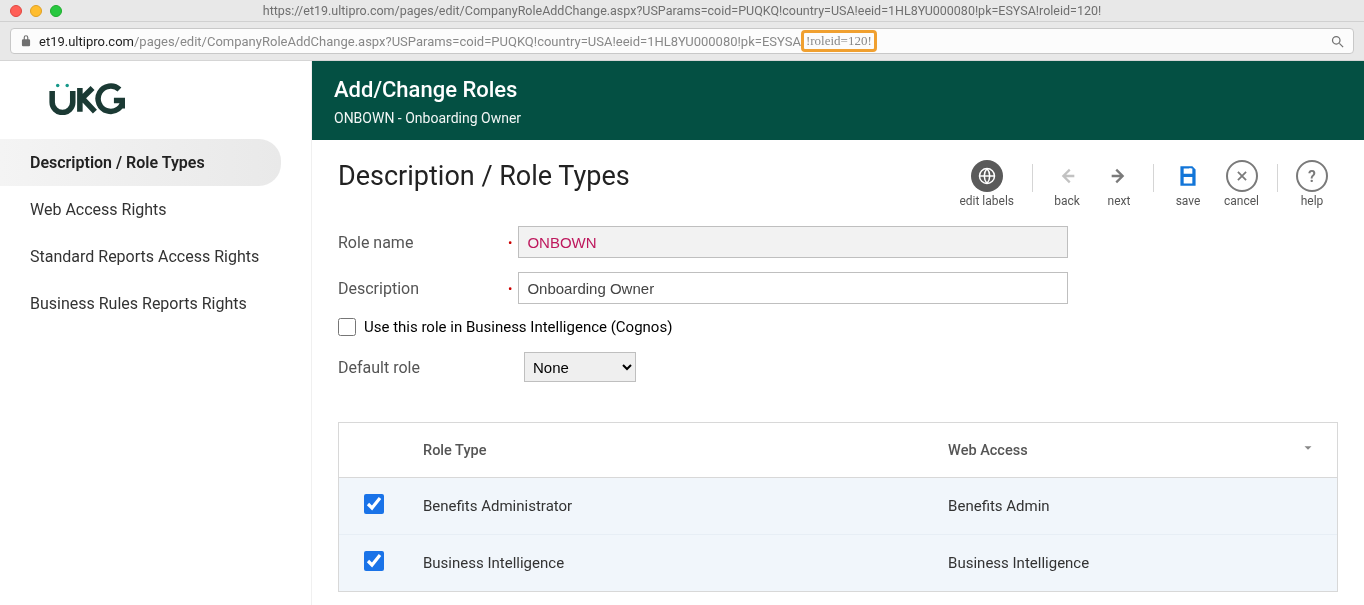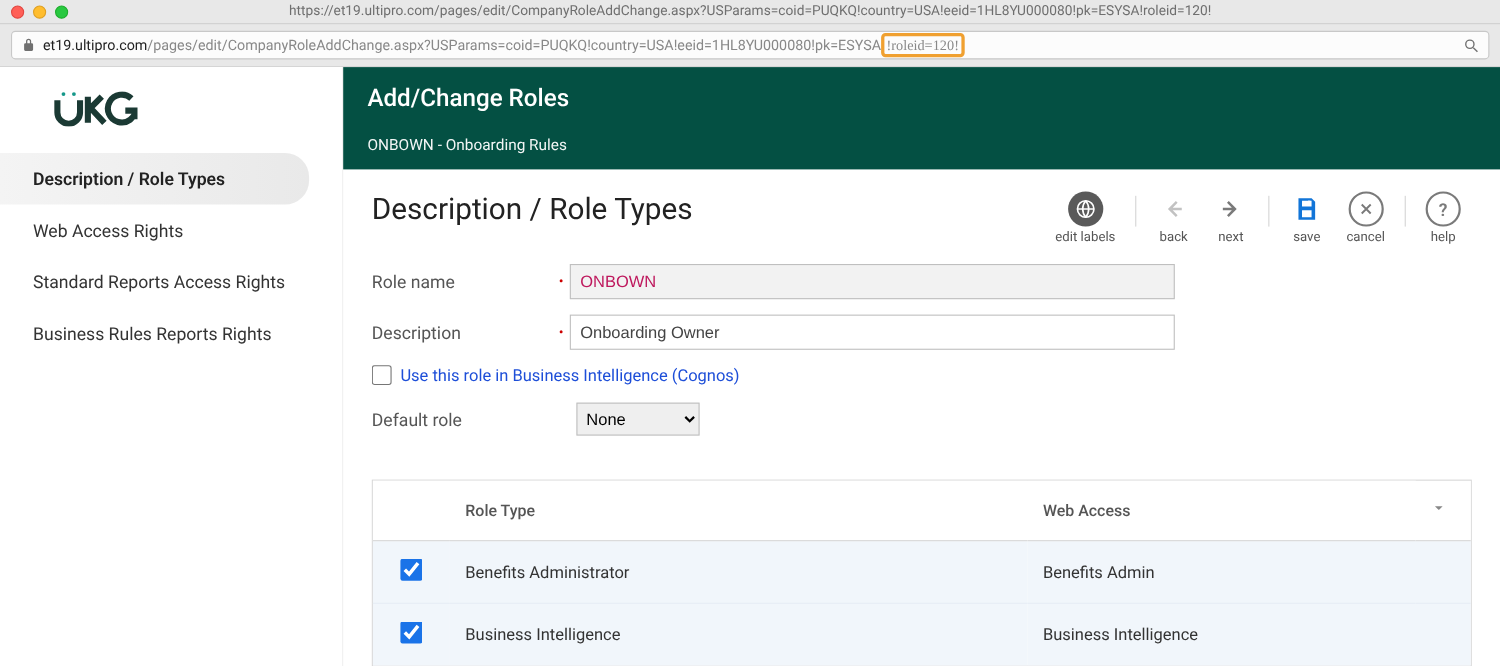--- a/index.html
+++ b/index.html
@@ -20,40 +20,40 @@
   .highlight-box { border: 3px solid #f0a030; border-radius: 4px; padding: 0 2px; color: #888; font-family: Liberation Serif, serif; }
   .reader-icon { position: absolute; right: 8px; width: 15px; height: 15px; fill: #707070; }
   .app { display: flex; }
   .sidebar { width: 312px; background: #fff; border-right: 1px solid #f0f0f0; }
   .logo { padding: 22px 30px 20px; }
   .logo svg { height: 32px; }
   .nav-item { padding: 14px 30px; font-size: 16px; color: #333; cursor: pointer; }
   .nav-item.active { background: linear-gradient(to right, #f4f4f4, #e9e9e9); font-weight: 600; color: #222; border-radius: 0 22px 22px 0; margin-right: 30px; }
   .main { flex: 1; min-height: 552px; }
   .green-header { background: #045043; color: #fff; padding: 16px 22px 14px; }
-  .green-header h1 { font-size: 22px; font-weight: 500; margin-bottom: 22px; }
+  .green-header h1 { font-size: 22px; font-weight: 500; margin-bottom: 8px; }
   .green-header .sub { font-size: 14px; opacity: 0.95; }
   .content { padding: 20px 26px; }
   .content-head { display: flex; justify-content: space-between; align-items: flex-start; margin-bottom: 18px; }
   .page-title { font-size: 27px; font-weight: 450; color: #222; }
   .toolbar { display: flex; align-items: flex-start; gap: 0; }
   .tool-btn { display: flex; flex-direction: column; align-items: center; padding: 0 10px; cursor: pointer; }
   .tool-btn .circ, .tool-btn .plain-icon { width: 32px; height: 32px; display: flex; align-items: center; justify-content: center; margin-bottom: 2px; }
   .tool-btn .circ { border-radius: 50%; background: #5a5a5a; }
   .tool-btn .circ.light { background: none; border: 2px solid #7a7a7a; }
   .tool-btn .lbl { font-size: 12px; color: #555; }
   .tool-sep { width: 1px; background: #d5d5d5; height: 28px; margin: 4px 8px 0; }
   .form-row { display: flex; align-items: center; margin-bottom: 14px; }
   .form-label { width: 170px; font-size: 16px; color: #555; }
   .req { color: #c00; font-size: 13px; margin-right: 6px; }
   .text-input { width: 550px; height: 32px; padding: 0 8px; font-size: 15px; color: #444; border: 1px solid #bfbfbf; outline: none; }
   .text-input.readonly { background: #f2f2f2; color: #be185d; }
   .check-row { display: flex; align-items: center; margin: 10px 0 16px; }
   .check-row input { width: 18px; height: 18px; margin-right: 8px; }
-  .check-row label { font-size: 15px; color: #1d4ed8; }
+  .check-row label { font-size: 15px; color: #000000; }
   .select-input { width: 112px; height: 30px; font-size: 15px; padding: 0 4px; border: 1px solid #bfbfbf; }
   .sp { height: 26px; }
   .table-wrap { border: 1px solid #d8d8d8; }
   .tbl { width: 100%; border-collapse: collapse; }
   .tbl th { text-align: left; padding: 18px 14px; font-size: 14.5px; font-weight: 500; color: #555; background: #fff; border-bottom: 1px solid #d8d8d8; }
   .tbl th.chkcol { width: 70px; }
   .tbl th.exp { width: 50px; position: relative; }
   .tbl td { padding: 16px 14px; font-size: 15px; color: #333; background: #f1f6fb; }
   .tbl tr+tr td { border-top: 1px solid #e7eef5; }
   .tbl td.chkcol { text-align: center; }
@@ -104,21 +104,21 @@
     </div>
     <div class="nav-item active"><span>Description / Role Types</span></div>
     <div class="nav-item"><span>Web Access Rights</span></div>
     <div class="nav-item"><span>Standard Reports Access Rights</span></div>
     <div class="nav-item"><span>Business Rules Reports Rights</span></div>
   </div>
 
   <div class="main">
     <div class="green-header">
       <h1>Add/Change Roles</h1>
-      <div class="sub">ONBOWN - Onboarding Rules</div>
+      <div class="sub">ONBOWN - Onboarding Owner</div>
     </div>
 
     <div class="content">
       <div class="content-head">
         <div class="page-title">Description / Role Types</div>
         <div class="toolbar">
           <div class="tool-btn">
             <div class="circ">
               <svg width="20" height="20" viewBox="0 0 24 24" fill="none" stroke="#fff" stroke-width="1.8">
                   <circle cx="12" cy="12" r="9"></circle>

